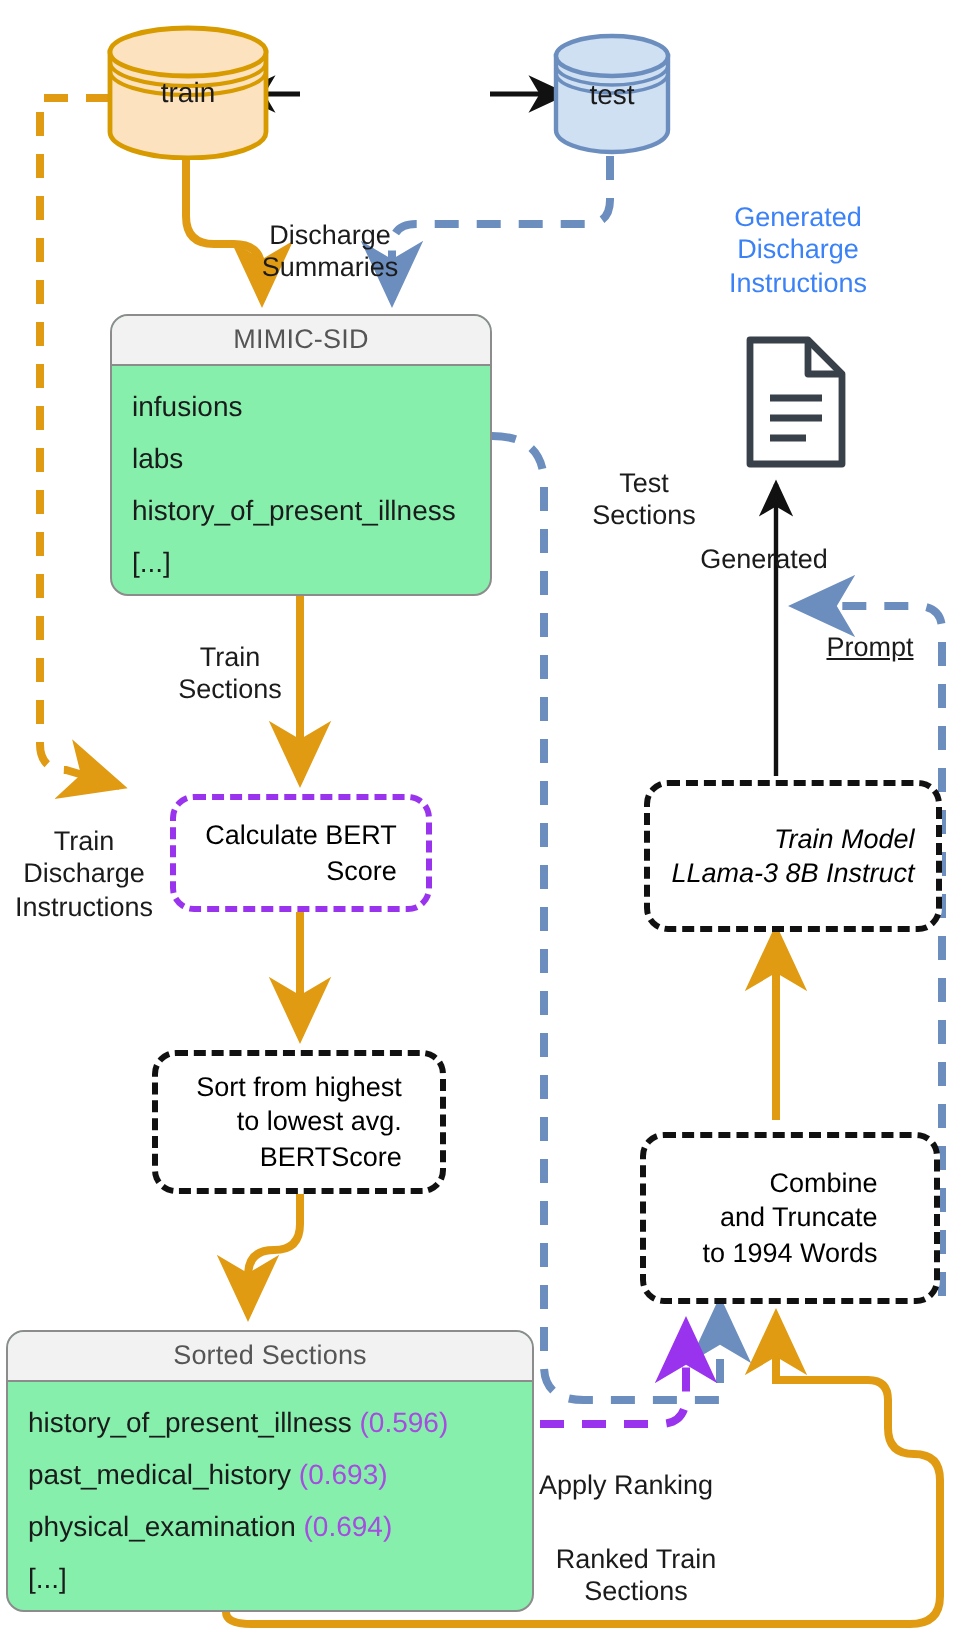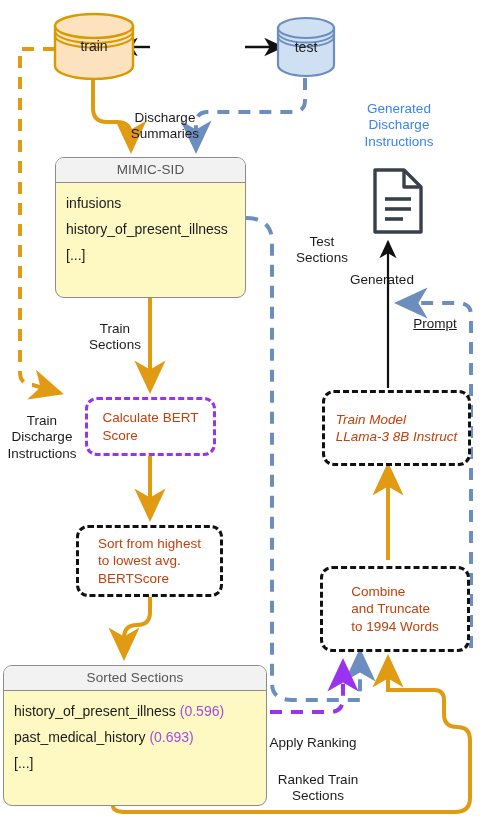--- a/index.html
+++ b/index.html
@@ -25,21 +25,21 @@
   }
   .node {
     position: absolute;
     box-sizing: border-box;
   }
 
   
   .tablebox {
     border: 1.4px solid #8c8c8c;
     border-radius: 9px;
-    background: #fef9c3;
+    background: #86efac;
     overflow: hidden;
     z-index: 4;
   }
   .tablebox .thead {
     background: #f2f2f2;
     border-bottom: 1.4px solid #8c8c8c;
     text-align: center;
     color: #555555;
     font-size: 13.5px;
     padding: 4px 0 5px 0;
@@ -55,25 +55,25 @@
     white-space: nowrap;
   }
   .score { color: #a64ce0; }
 
   
   .dashbox {
     border-radius: 12px;
     display: flex;
     align-items: center;
     justify-content: center;
-    text-align: left;
+    text-align: right;
     background: #ffffff;
     z-index: 4;
     font-size: 13.5px;
-    color: #c2410c;
+    color: #000000;
     line-height: 1.28;
   }
   .dash-black { border: 3.2px dashed #111111; }
   .dash-purple { border: 3.2px dashed #9933ee; }
 
   
   .cyl {
     z-index: 4;
     display: flex;
     align-items: center;
@@ -171,38 +171,45 @@
     <span class="cyl-label">test</span>
   </div>
 
   <div class="node tablebox" style="left:55px; top:157px; width:191px; height:141px;">
     <div class="thead">MIMIC-SID</div>
     <div class="tbody">
       <div class="trow">
         <span>infusions</span>
       </div>
       <div class="trow">
+        <span>labs</span>
+      </div>
+      <div class="trow">
         <span>history_of_present_illness</span>
       </div>
       <div class="trow">
         <span>[...]</span>
       </div>
     </div>
   </div>
 
   <div class="node tablebox" style="left:3px; top:665px; width:264px; height:141px;">
     <div class="thead">Sorted Sections</div>
     <div class="tbody">
       <div class="trow">
         <span>history_of_present_illness</span>
         <span class="score">(0.596)</span>
       </div>
       <div class="trow">
         <span>past_medical_history</span>
         <span class="score">(0.693)</span>
+      </div>
+      <div class="trow">
+        <span>physical_examination</span>
+        <span class="score">(0.694)</span>
       </div>
       <div class="trow">
         <span>[...]</span>
         <span class="score"></span>
       </div>
     </div>
   </div>
 
   <div class="node dashbox dash-purple" style="left:85px; top:397px; width:131px; height:59px; white-space:pre-line;">Calculate BERT
 Score</div>

